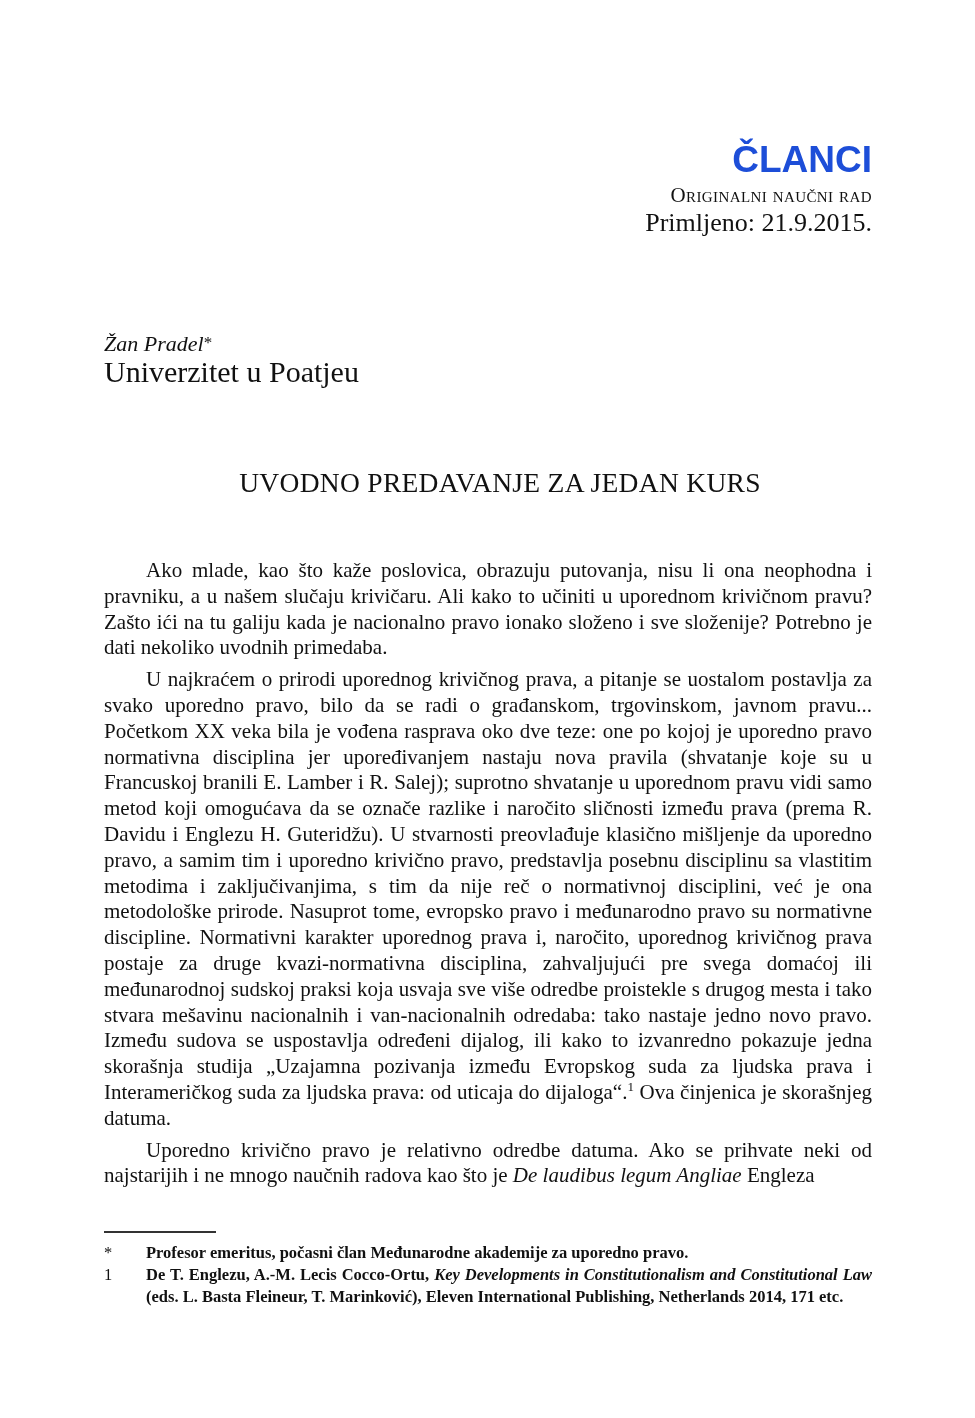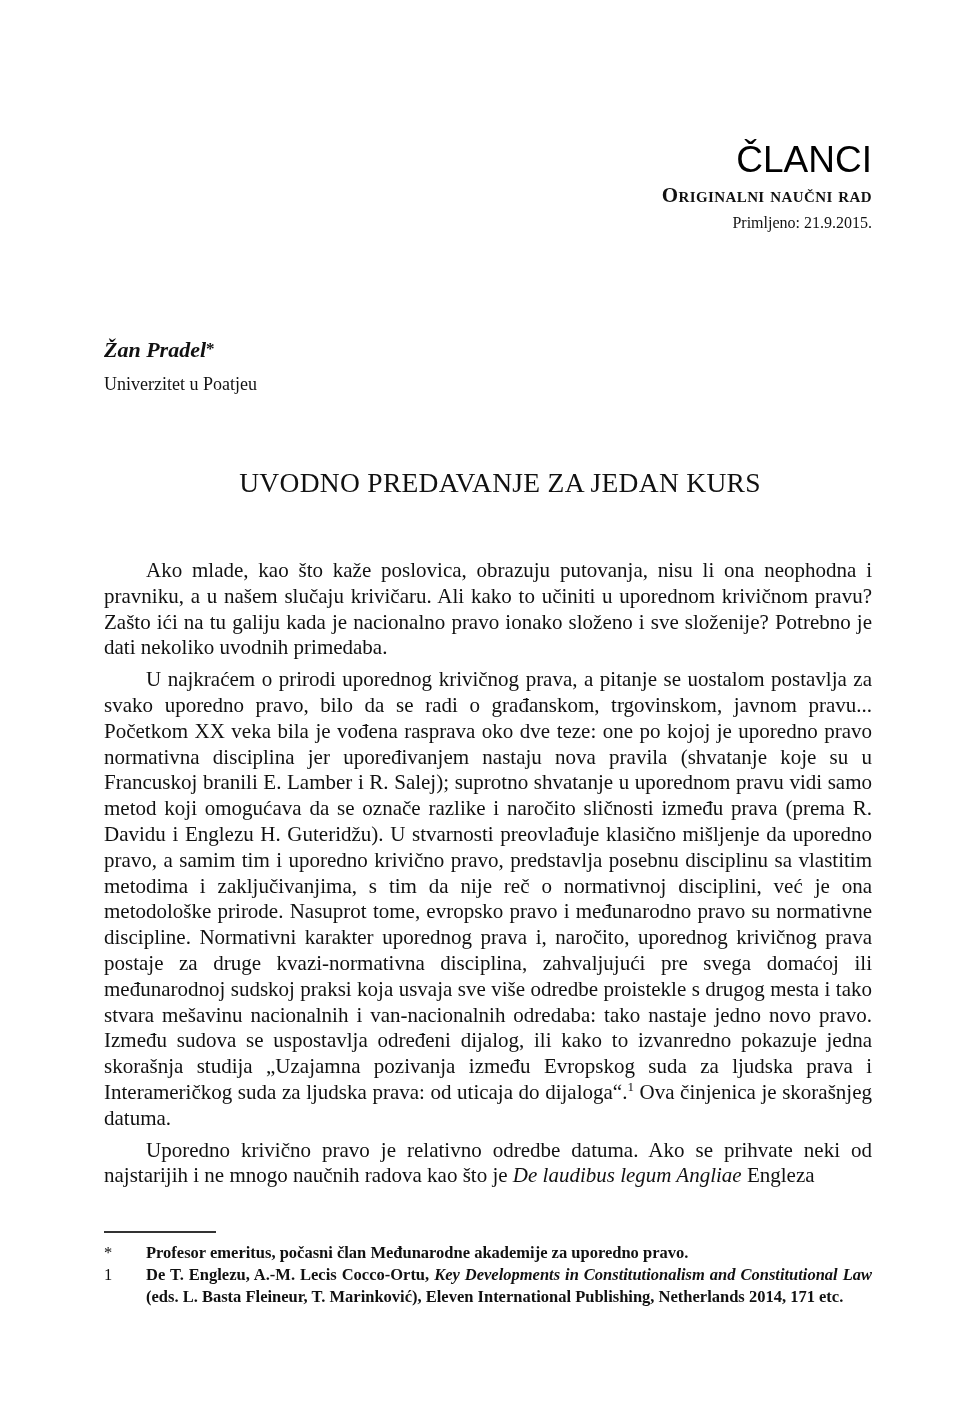--- a/index.html
+++ b/index.html
@@ -24,62 +24,60 @@
     
     .section-header {
       position: absolute;
       top: 138px;
       right: 0;
       text-align: right;
       width: 768px;
     }
     .section-title {
       font-family: "Liberation Sans", "DejaVu Sans", sans-serif;
-      font-weight: normal;
+      font-weight: bold;
       font-size: 37px;
       line-height: 44px;
       letter-spacing: 0px;
-      color: #000000;
+      color: #1d4ed8;
     }
     .meta-line {
       font-size: 22px;
       line-height: 28px;
     }
     .meta-smallcaps {
       font-variant: small-caps;
       font-size: 21px;
       line-height: 26px;
       letter-spacing: 0.4px;
-      font-weight: bold;
     }
     .meta-date {
-      font-size: 16px;
+      font-size: 26px;
       line-height: 30px;
     }
     
     .author-block {
       position: absolute;
       top: 330px;
       left: 0;
     }
     .author-name {
       font-style: italic;
       font-size: 22px;
-      line-height: 40px;
-      font-weight: bold;
+      line-height: 28px;
     }
     .author-star {
       font-style: normal;
       font-size: 17px;
       vertical-align: top;
       position: relative;
       top: -1px;
     }
     .author-affil {
-      font-size: 18px;
+      font-size: 30px;
       line-height: 28px;
     }
     
     .article-title {
       position: absolute;
       top: 453px;
       left: 0;
       width: 768px;
       text-align: center;
       font-size: 27.5px;

